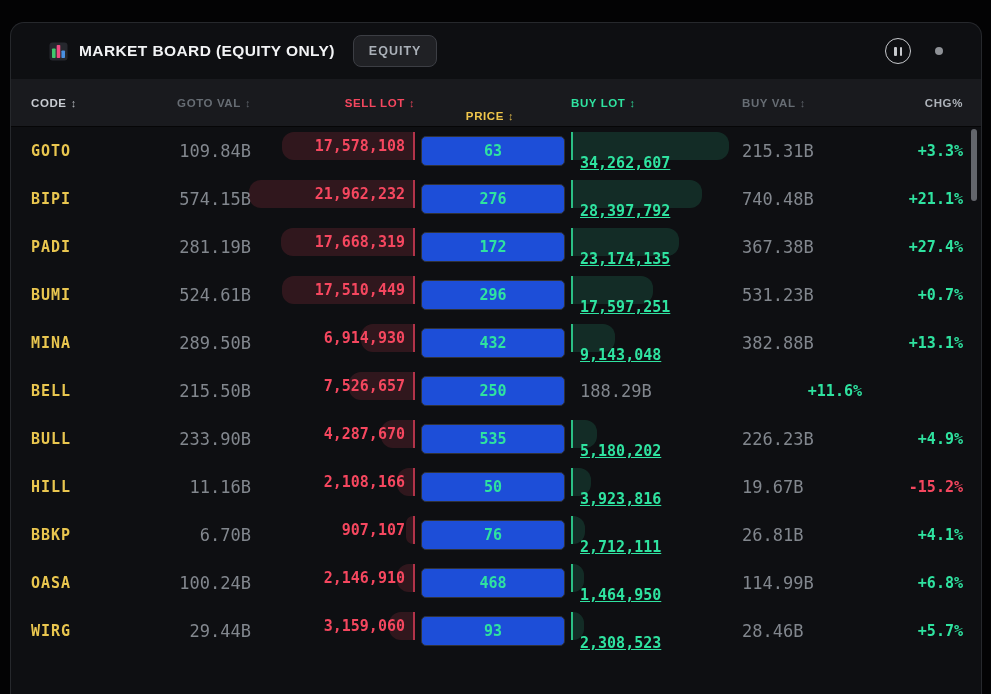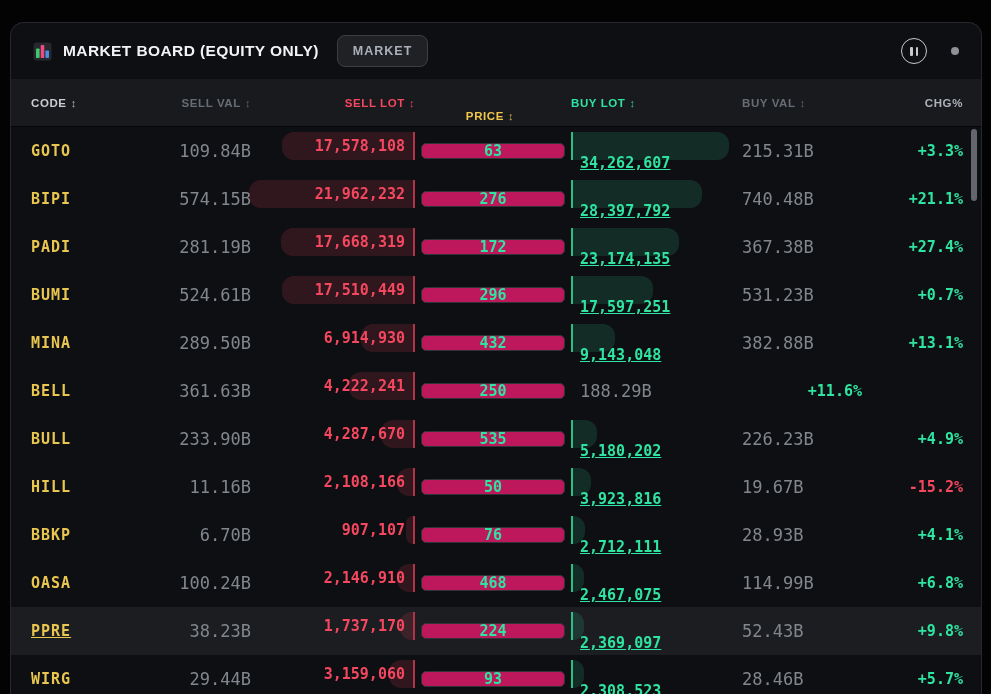--- a/index.html
+++ b/index.html
@@ -4,21 +4,21 @@
 <style>
   * { margin:0; padding:0; box-sizing:border-box; }
   html,body { width:991px; height:694px; background:#030304; overflow:hidden;
               font-family:"Liberation Sans", sans-serif; }
 
   .panel { position:absolute; left:10px; top:22px; width:972px; height:700px;
            background:#0e0f12; border:1px solid #26282c; border-bottom:none;
            border-radius:14px 14px 0 0; overflow:hidden; }
 
   
-  .titlebar { height:56px; display:flex; align-items:center; padding:0 22px; }
+  .titlebar { height:56px; display:flex; align-items:center; padding:0 38px; }
   .app-icon { width:19px; height:19px; margin-right:11px; flex:0 0 auto; }
   .title { color:#f2f3f5; font-weight:bold; font-size:15.5px; letter-spacing:.4px; }
   .filters-btn { margin-left:18px; background:#202125; border:1.5px solid #3c3e44;
                  border-radius:8px; color:#aab0b8; font-weight:bold; font-size:12.5px;
                  letter-spacing:1px; padding:8px 15px; cursor:pointer;
                  font-family:"Liberation Sans", sans-serif; }
   .tb-spacer { flex:1; }
   .pause-btn { width:26px; height:26px; border-radius:50%; border:1.5px solid #c7c9cd;
                background:transparent; display:flex; align-items:center; justify-content:center;
                gap:3px; cursor:pointer; }
@@ -66,21 +66,21 @@
 
   .buy-lot-cell { margin-left:6px; }
   .buy-lot-cell .bar { position:absolute; left:2px; top:0; height:28px;
         background:rgba(47,227,160,0.14); border-radius:0 12px 12px 0; }
   .buy-lot-cell .vline { position:absolute; left:0; top:0; width:2px; height:28px;
         background:#2bbf85; }
   .buy-lot-cell .val { position:absolute; left:9px; top:17px; line-height:28px;
         color:#2fe3a0; font-weight:bold; font-size:15px;text-decoration:underline; }
 
   .price-cell { padding-left:6px; }
-  .price-box { height:16px; background:#be185d; border:1px solid #303238; border-radius:5px;
+  .price-box { height:30px; background:#1d4ed8; border:1px solid #303238; border-radius:5px;
         display:flex; align-items:center; justify-content:center;
         color:#2fe3a0; font-weight:bold; font-size:15px; }
 
   .chg-cell { color:#2fe3a0; font-weight:bold; font-size:15px; text-align:right; }
   .chg-cell.neg { color:#f5475f; }
 
   
   .scrollbar { position:absolute; right:4px; top:106px; width:6px; height:560px; }
   .scroll-thumb { width:6px; height:72px; background:#63666c; border-radius:3px; }
 </style>
@@ -90,36 +90,36 @@
 <div class="panel">
 
   <div class="titlebar">
     <svg class="app-icon" viewBox="0 0 19 19">
       <rect x="0.5" y="0.5" width="18" height="18" rx="3" fill="#26282e"></rect>
       <rect x="3" y="6.5" width="3.6" height="9.5" rx="0.8" fill="#41c86d"></rect>
       <rect x="7.7" y="3" width="3.6" height="13" rx="0.8" fill="#ef4b81"></rect>
       <rect x="12.4" y="8.5" width="3.6" height="7.5" rx="0.8" fill="#4a90e2"></rect>
     </svg>
     <span class="title">MARKET BOARD (EQUITY ONLY)</span>
-    <button class="filters-btn">MARKET</button>
+    <button class="filters-btn">EQUITY</button>
     <div class="tb-spacer"></div>
     <div class="pause-btn">
         <i></i>
         <i></i>
       </div>
     <div class="status-dot"></div>
   </div>
 
   <div class="colheader grid">
     <div class="hc h-code">
       <span>CODE</span>
       <span class="arrow">↕</span>
     </div>
     <div class="hc right">
-      <span>SELL VAL</span>
+      <span>GOTO VAL</span>
       <span class="arrow">↕</span>
     </div>
     <div class="hc right h-selllot">
       <span>SELL LOT</span>
       <span class="arrow">↕</span>
     </div>
     <div class="hc center h-price">
       <span>PRICE</span>
       <span class="arrow">↕</span>
     </div>
@@ -227,25 +227,25 @@
     <div class="buy-lot-cell">
       <div class="bar" style="width: 26.6852%;"></div>
       <div class="vline"></div>
       <span class="val mono">9,143,048</span>
     </div>
     <div class="gray-cell mono buyval-cell">382.88B</div>
     <div class="chg-cell mono">+13.1%</div>
   </div>
       <div class="row grid">
     <div class="code-cell mono">BELL</div>
-    <div class="gray-cell mono right">361.63B</div>
+    <div class="gray-cell mono right">215.50B</div>
     <div class="sell-lot-cell">
       <div class="bar" style="width: 38.8505%;"></div>
       <div class="vline"></div>
-      <span class="val mono">4,222,241</span>
+      <span class="val mono">7,526,657</span>
     </div>
     <div class="price-cell">
       <div class="price-box mono">250</div>
     </div>
     <div class="gray-cell mono buyval-cell">188.29B</div>
     <div class="chg-cell mono">+11.6%</div>
   </div>
       <div class="row grid">
     <div class="code-cell mono">BULL</div>
     <div class="gray-cell mono right">233.90B</div>
@@ -293,61 +293,42 @@
       <span class="val mono">907,107</span>
     </div>
     <div class="price-cell">
       <div class="price-box mono">76</div>
     </div>
     <div class="buy-lot-cell">
       <div class="bar" style="width: 7.91566%;"></div>
       <div class="vline"></div>
       <span class="val mono">2,712,111</span>
     </div>
-    <div class="gray-cell mono buyval-cell">28.93B</div>
+    <div class="gray-cell mono buyval-cell">26.81B</div>
     <div class="chg-cell mono">+4.1%</div>
   </div>
       <div class="row grid">
     <div class="code-cell mono">OASA</div>
     <div class="gray-cell mono right">100.24B</div>
     <div class="sell-lot-cell">
       <div class="bar" style="width: 9.77546%;"></div>
       <div class="vline"></div>
       <span class="val mono">2,146,910</span>
     </div>
     <div class="price-cell">
       <div class="price-box mono">468</div>
     </div>
     <div class="buy-lot-cell">
       <div class="bar" style="width: 7.20049%;"></div>
       <div class="vline"></div>
-      <span class="val mono">2,467,075</span>
+      <span class="val mono">1,464,950</span>
     </div>
     <div class="gray-cell mono buyval-cell">114.99B</div>
     <div class="chg-cell mono">+6.8%</div>
   </div>
-      <div class="row grid hl">
-    <div class="code-cell mono">PPRE</div>
-    <div class="gray-cell mono right">38.23B</div>
-    <div class="sell-lot-cell">
-      <div class="bar" style="width: 7.90981%;"></div>
-      <div class="vline"></div>
-      <span class="val mono">1,737,170</span>
-    </div>
-    <div class="price-cell">
-      <div class="price-box mono">224</div>
-    </div>
-    <div class="buy-lot-cell">
-      <div class="bar" style="width: 6.91453%;"></div>
-      <div class="vline"></div>
-      <span class="val mono">2,369,097</span>
-    </div>
-    <div class="gray-cell mono buyval-cell">52.43B</div>
-    <div class="chg-cell mono">+9.8%</div>
-  </div>
       <div class="row grid">
     <div class="code-cell mono">WIRG</div>
     <div class="gray-cell mono right">29.44B</div>
     <div class="sell-lot-cell">
       <div class="bar" style="width: 14.3841%;"></div>
       <div class="vline"></div>
       <span class="val mono">3,159,060</span>
     </div>
     <div class="price-cell">
       <div class="price-box mono">93</div>

